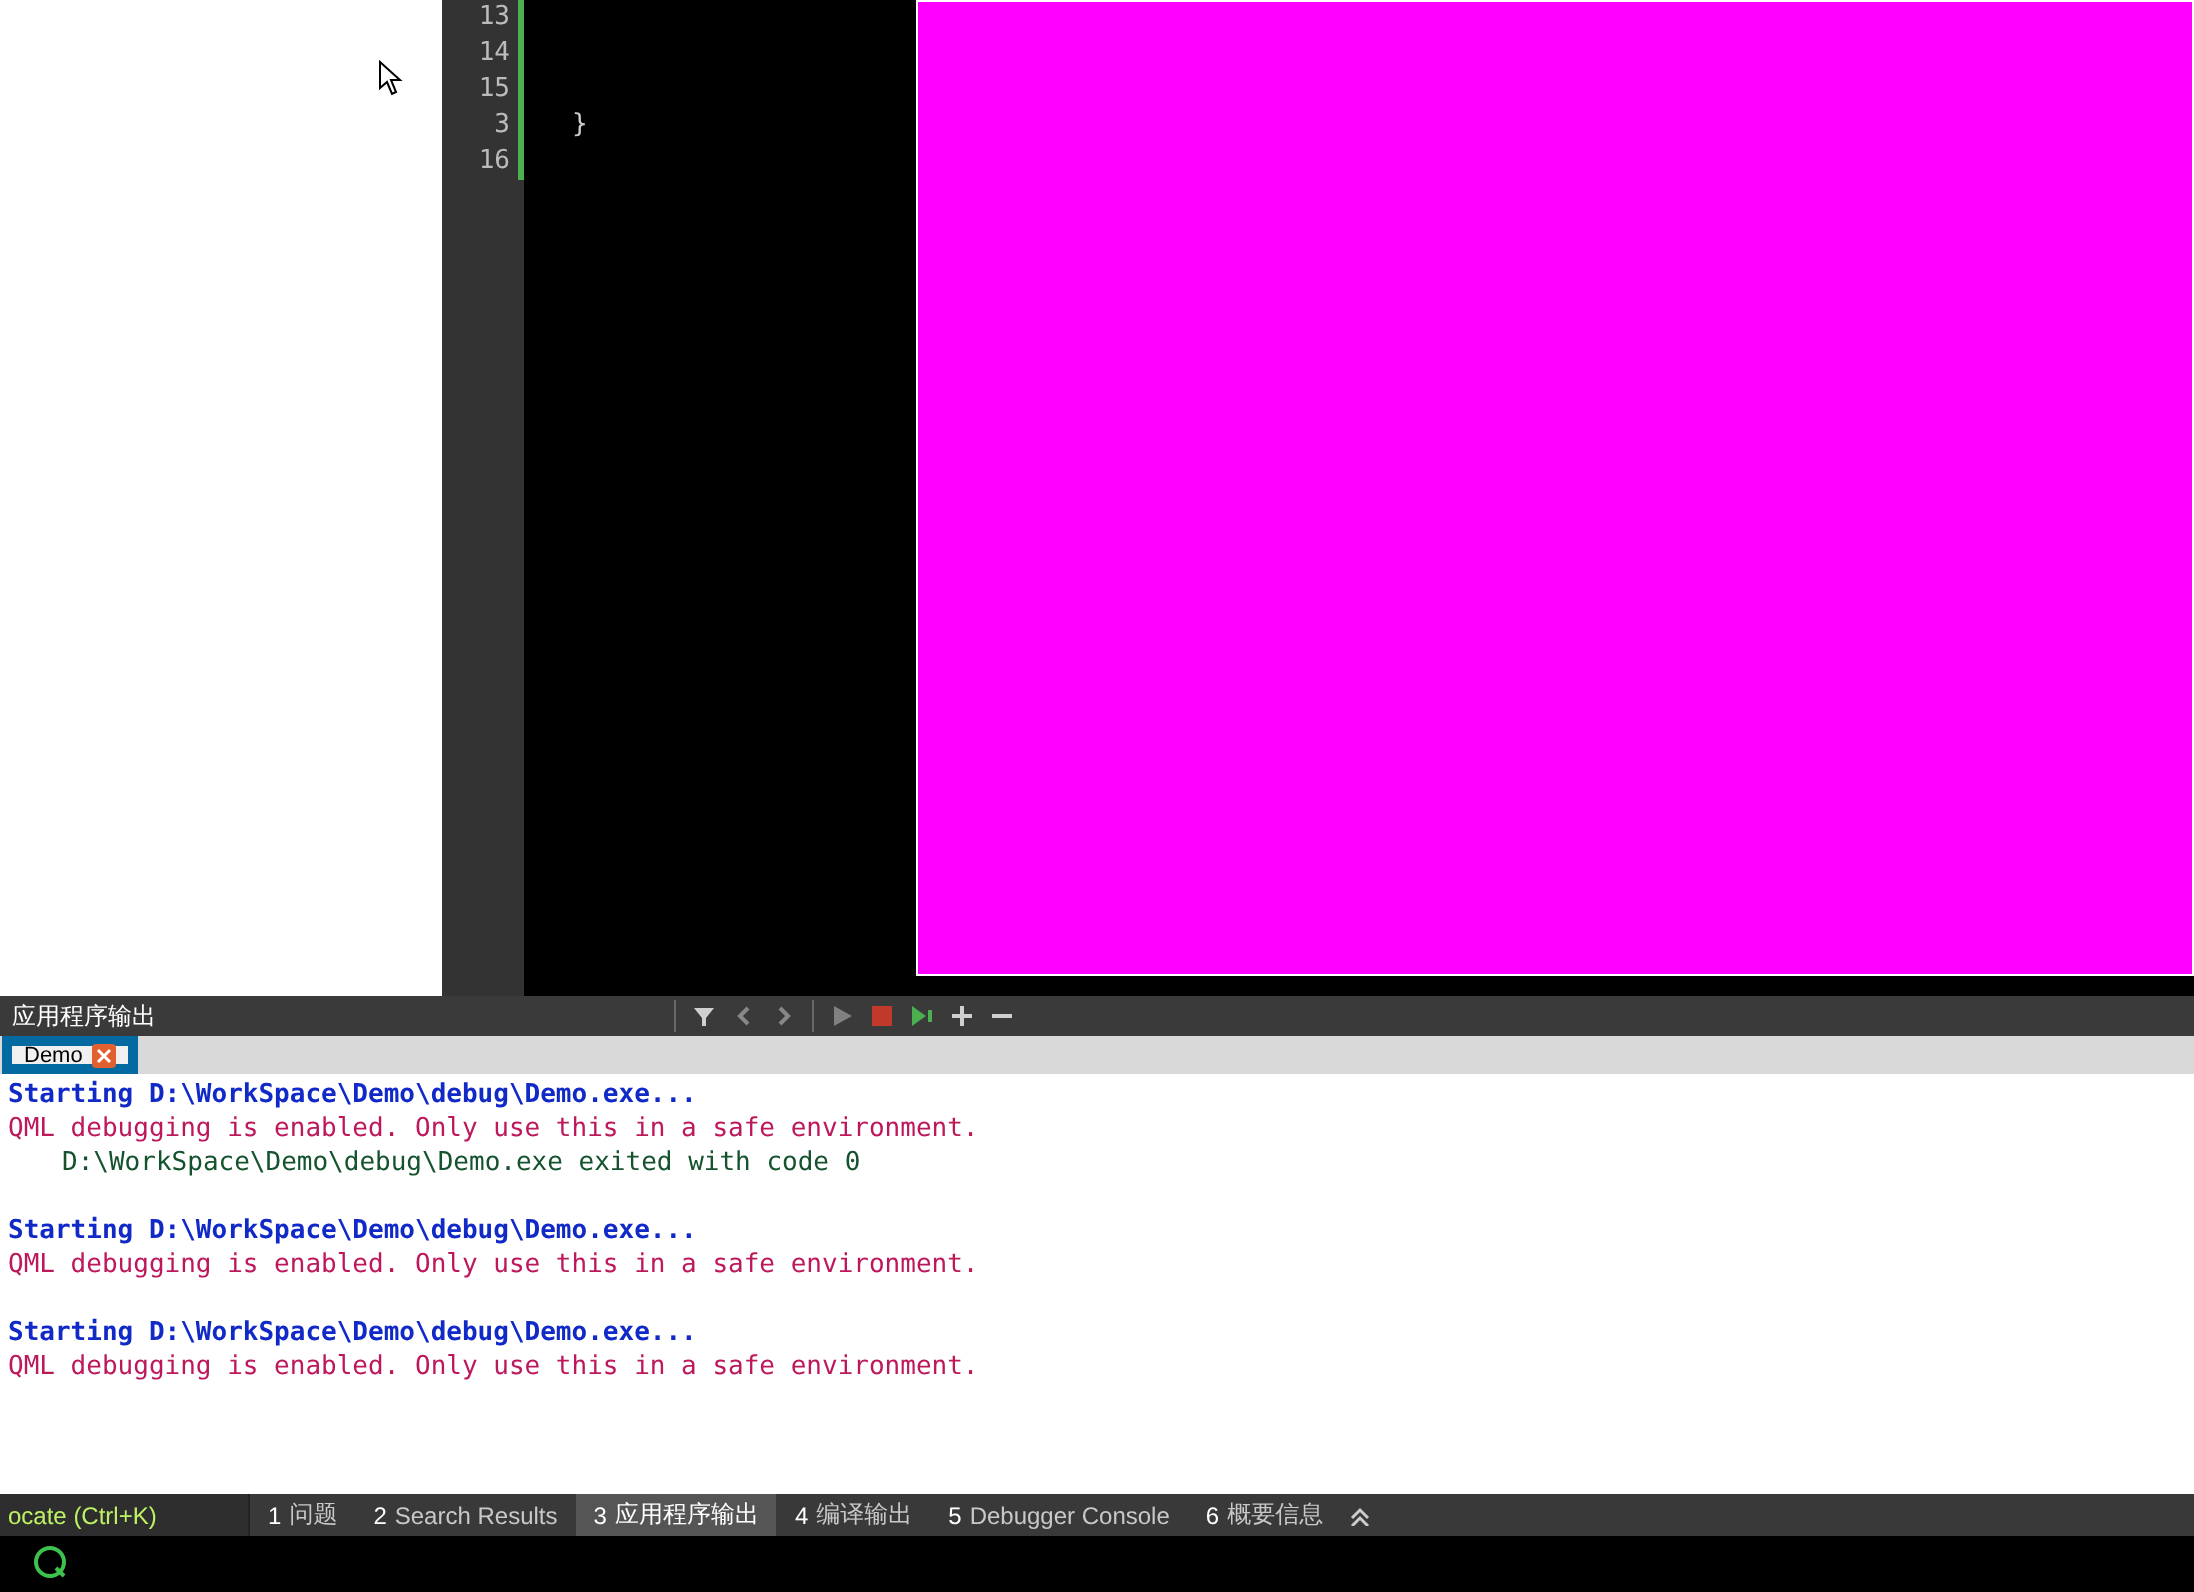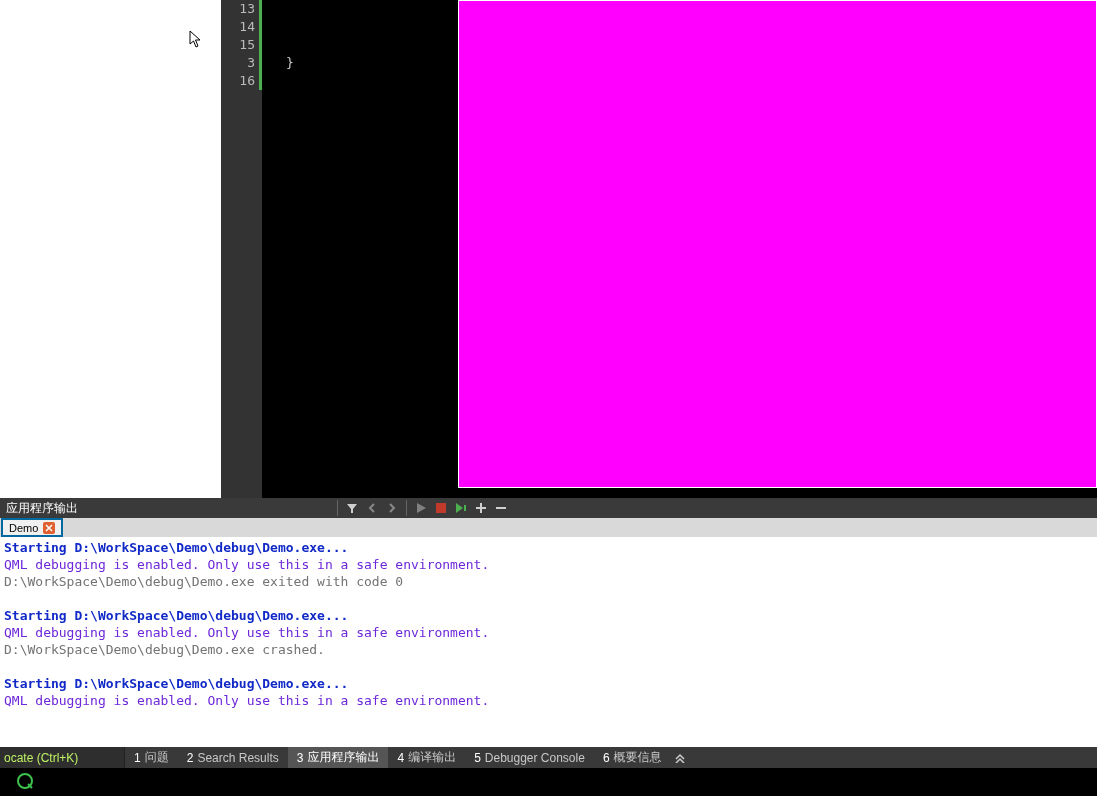--- a/index.html
+++ b/index.html
@@ -22,29 +22,29 @@
 
   
   .out-toolbar { height: 20px; background: #3a3a3a; display: flex; align-items: center; color: #ffffff; }
   .out-title { width: 333px; padding-left: 6px; font-size: 12px; }
   .tb-sep { width: 1px; height: 16px; background: #666; margin: 0 4px; }
   .tb-btn { width: 18px; height: 18px; display: flex; align-items: center; justify-content: center; cursor: pointer; margin: 0 1px; }
   .tb-btn svg { display: block; }
 
   
   .out-tabs { height: 19px; background: #d9d9d9; display: flex; align-items: stretch; }
-  .out-tab { background: #f0f0f0; border: 2px solid #0369a1; padding: 1px 6px; display: flex; align-items: center; gap: 5px; font-size: 11px; margin: 0 0 0 1px; justify-content: flex-end; }
+  .out-tab { background: #f0f0f0; border: 5px solid #0369a1; padding: 1px 6px; display: flex; align-items: center; gap: 5px; font-size: 11px; margin: 0 0 0 1px; justify-content: flex-end; }
   .out-tab .close { width: 12px; height: 12px; background: #e06030; color: #fff; border-radius: 2px; display: flex; align-items: center; justify-content: center; font-size: 10px; line-height: 1; }
 
   
   .out-console { height: 210px; background: #ffffff; padding: 2px 4px; font-family: Consolas, monospace; font-size: 13px; line-height: 17px; overflow: hidden; }
   .out-console .line { white-space: pre; }
   .c-blue { color: #1029c7; font-weight: bold; }
-  .c-gray { color: #6d28d9; }
-  .c-black { color: #737373; }
+  .c-gray { color: #be185d; }
+  .c-black { color: #14532d; margin-left: 27px; }
   .c-red { color: #b00020; }
 
   
   .bottom-bar { height: 21px; background: #393939; display: flex; align-items: center; color: #c8c8c8; font-size: 12px; }
   .locator { width: 125px; padding-left: 4px; color: #bef264; background: #2e2e2e; height: 100%; display: flex; align-items: center; border-right: 1px solid #222; }
   .btab { padding: 0 9px; height: 100%; display: flex; align-items: center; gap: 4px; }
   .btab.active { background: #555555; color: #ffffff; }
   .btab .num { color: #ffffff; }
   .side-toggle { width: 18px; display: flex; align-items: center; justify-content: center; }
 
@@ -137,21 +137,20 @@
     </div>
   </div>
 
   <div class="out-console" id="out-console">
       <div class="line c-blue">Starting D:\WorkSpace\Demo\debug\Demo.exe...</div>
       <div class="line c-gray">QML debugging is enabled. Only use this in a safe environment.</div>
       <div class="line c-black">D:\WorkSpace\Demo\debug\Demo.exe exited with code 0</div>
       <div class="line "> </div>
       <div class="line c-blue">Starting D:\WorkSpace\Demo\debug\Demo.exe...</div>
       <div class="line c-gray">QML debugging is enabled. Only use this in a safe environment.</div>
-      <div class="line c-black">D:\WorkSpace\Demo\debug\Demo.exe crashed.</div>
       <div class="line "> </div>
       <div class="line c-blue">Starting D:\WorkSpace\Demo\debug\Demo.exe...</div>
       <div class="line c-gray">QML debugging is enabled. Only use this in a safe environment.</div>
     </div>
 
   <div class="bottom-bar">
     <div class="locator">
       <span>ocate (Ctrl+K)</span>
     </div>
     <div class="btab">

